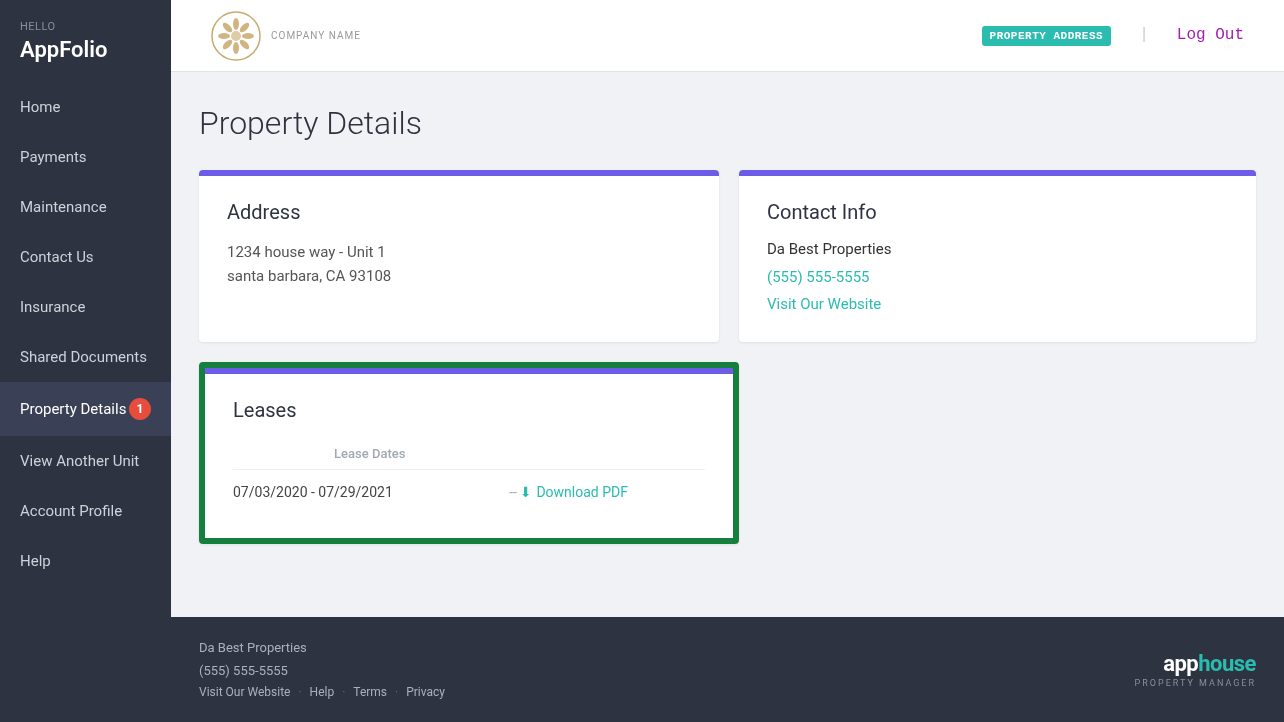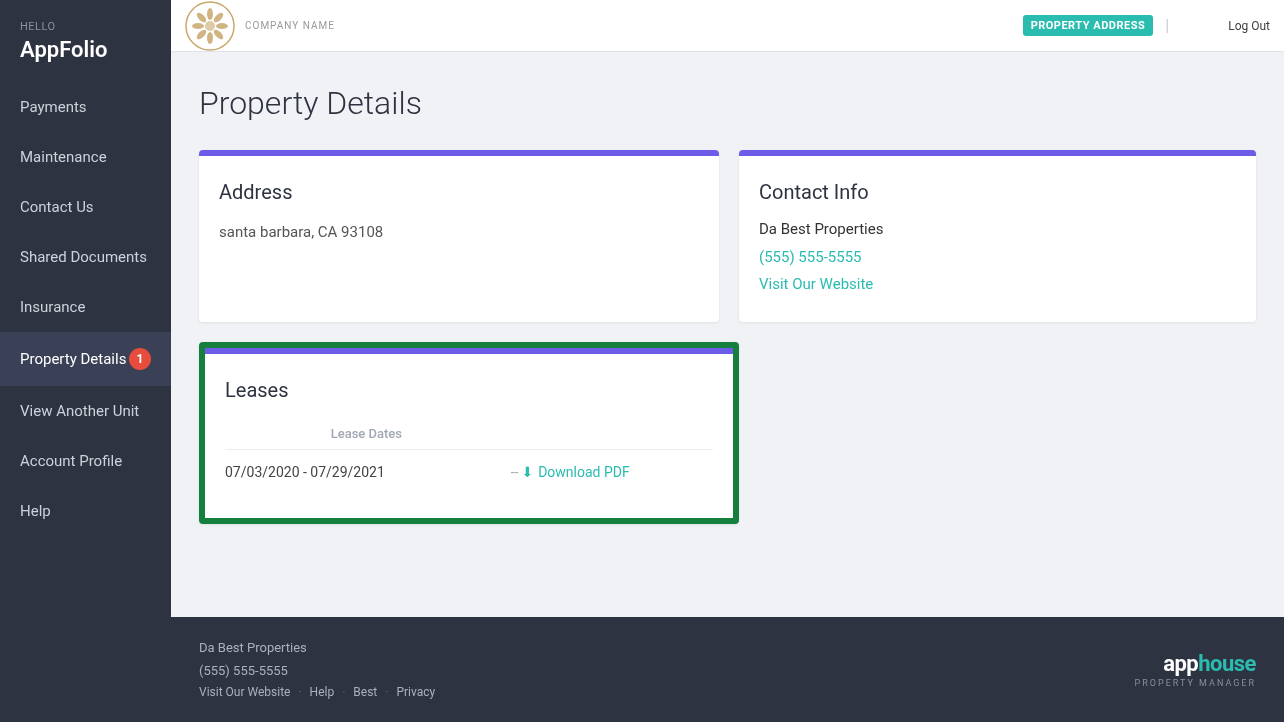--- a/index.html
+++ b/index.html
@@ -14,42 +14,42 @@
     .sidebar-appname { padding: 0 20px 20px 20px; color: #ffffff; font-size: 22px; font-weight: 600; }
     .sidebar-nav { display: flex; flex-direction: column; flex: 1; }
     .sidebar-item { padding: 16px 20px; color: #cdd1da; font-size: 15px; cursor: pointer; position: relative; display: flex; align-items: center; justify-content: space-between; }
     .sidebar-item.active { background: #3a4055; color: #ffffff; }
     .badge { background: #e74c3c; color: #fff; border-radius: 50%; width: 22px; height: 22px; font-size: 12px; font-weight: bold; display: flex; align-items: center; justify-content: center; }
 
     
     .main-area { flex: 1; display: flex; flex-direction: column; }
 
     
-    .header { background: #ffffff; height: 52px; display: flex; align-items: center; padding: 0 14px; border-bottom: 1px solid #e0e4ea; }
+    .header { background: #ffffff; height: 72px; display: flex; align-items: center; padding: 0 40px; border-bottom: 1px solid #e0e4ea; }
     .header-logo { display: flex; align-items: center; gap: 10px; margin-right: auto; }
     .logo-circle { width: 50px; height: 50px; }
-    .header-right { display: flex; align-items: center; gap: 8px; }
+    .header-right { display: flex; gap: 24px; font-family: Liberation Mono, monospace; }
     .property-address-badge { background: #2bbcb0; color: #fff; font-size: 11px; font-weight: 700; padding: 4px 8px; border-radius: 3px; text-transform: uppercase; letter-spacing: 0.5px; }
     .property-address-text { color: #333; font-size: 14px; }
     .header-divider { color: #ccc; margin: 0 4px; }
-    .logout-link { color: #404040; font-size: 12px; cursor: pointer; margin-left: 47px; }
+    .logout-link { color: #a21caf; font-size: 16px; cursor: pointer; }
 
     
     .content { flex: 1; padding: 32px 28px; background: #f0f2f5; }
     .page-title { font-size: 32px; font-weight: 300; color: #2d3340; margin-bottom: 28px; }
 
     
     .cards-row { display: flex; gap: 20px; margin-bottom: 20px; }
 
     
     .card { background: #ffffff; border-radius: 4px; overflow: hidden; box-shadow: 0 1px 3px rgba(0,0,0,0.08); }
     .card-address { flex: 0 0 520px; }
     .card-contact { flex: 1; }
     .card-top-bar { height: 6px; background: #6c5ce7; }
-    .card-body { padding: 24px 20px; }
+    .card-body { padding: 24px 28px; }
     .card-title { font-size: 20px; font-weight: 400; color: #2d3340; margin-bottom: 16px; }
     .card-address-line { color: #555; font-size: 15px; line-height: 1.6; }
     .contact-company { color: #333; font-size: 15px; margin-bottom: 6px; }
     .contact-link { color: #2bbcb0; font-size: 15px; display: block; text-decoration: none; line-height: 1.8; cursor: pointer; }
 
     
     .card-leases { border: 6px solid #15803d; }
     .card-leases .card-top-bar { background: #6c5ce7; }
     .lease-table { width: 100%; border-collapse: collapse; margin-top: 8px; }
     .lease-table th { color: #a0a8b4; font-size: 13px; font-weight: 500; text-align: center; padding: 8px 0; border-bottom: 1px solid #eee; }
@@ -72,33 +72,36 @@
 <body>
 
 <div class="app-wrapper">
 
   <aside class="sidebar">
     <div class="sidebar-hello">HELLO</div>
     <div class="sidebar-appname">AppFolio</div>
     <nav class="sidebar-nav">
 
       <div class="sidebar-item">
+        <span>Home</span>
+      </div>
+      <div class="sidebar-item">
         <span>Payments</span>
       </div>
       <div class="sidebar-item">
         <span>Maintenance</span>
       </div>
       <div class="sidebar-item">
         <span>Contact Us</span>
       </div>
       <div class="sidebar-item">
+        <span>Insurance</span>
+      </div>
+      <div class="sidebar-item">
         <span>Shared Documents</span>
-      </div>
-      <div class="sidebar-item">
-        <span>Insurance</span>
       </div>
       <div class="sidebar-item active">
         <span>Property Details</span>
         <span class="badge">1</span>
       </div>
       <div class="sidebar-item">
         <span>View Another Unit</span>
       </div>
       <div class="sidebar-item">
         <span>Account Profile</span>
@@ -139,20 +142,21 @@
 
     <main class="content">
       <h1 class="page-title">Property Details</h1>
 
       <div class="cards-row">
 
         <div class="card card-address">
           <div class="card-top-bar"></div>
           <div class="card-body">
             <h2 class="card-title">Address</h2>
+            <div class="card-address-line">1234 house way - Unit 1</div>
             <div class="card-address-line">santa barbara, CA 93108</div>
           </div>
         </div>
 
         <div class="card card-contact">
           <div class="card-top-bar"></div>
           <div class="card-body">
             <h2 class="card-title">Contact Info</h2>
             <div class="contact-company">Da Best Properties</div>
             <a class="contact-link">(555) 555-5555</a>
@@ -192,21 +196,21 @@
 
     <footer class="footer">
       <div class="footer-left">
         <div>Da Best Properties</div>
         <div>(555) 555-5555</div>
         <div class="footer-links">
           <span class="footer-link">Visit Our Website</span>
           <span class="footer-dot">·</span>
           <span class="footer-link">Help</span>
           <span class="footer-dot">·</span>
-          <span class="footer-link">Best</span>
+          <span class="footer-link">Terms</span>
           <span class="footer-dot">·</span>
           <span class="footer-link">Privacy</span>
         </div>
       </div>
       <div class="appfolio-footer">
         <div style="display:flex;align-items:baseline;gap:0;">
           <span style="color:#ffffff;font-size:22px;font-weight:700;letter-spacing:-0.5px;">app<span style="color:#2bbcb0;">house</span></span>
         </div>
         <div style="color:#8a8f9e;font-size:9px;letter-spacing:2px;text-align:right;margin-top:2px;">PROPERTY MANAGER</div>
       </div>

